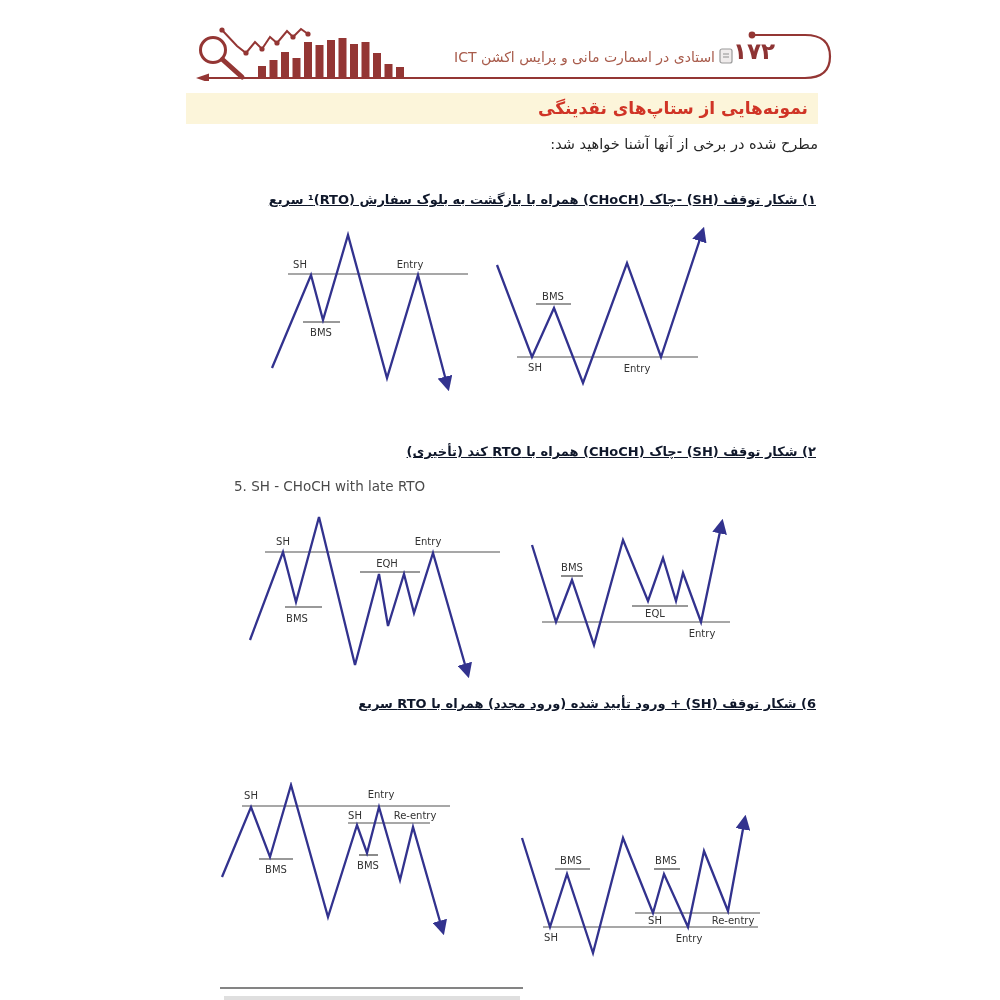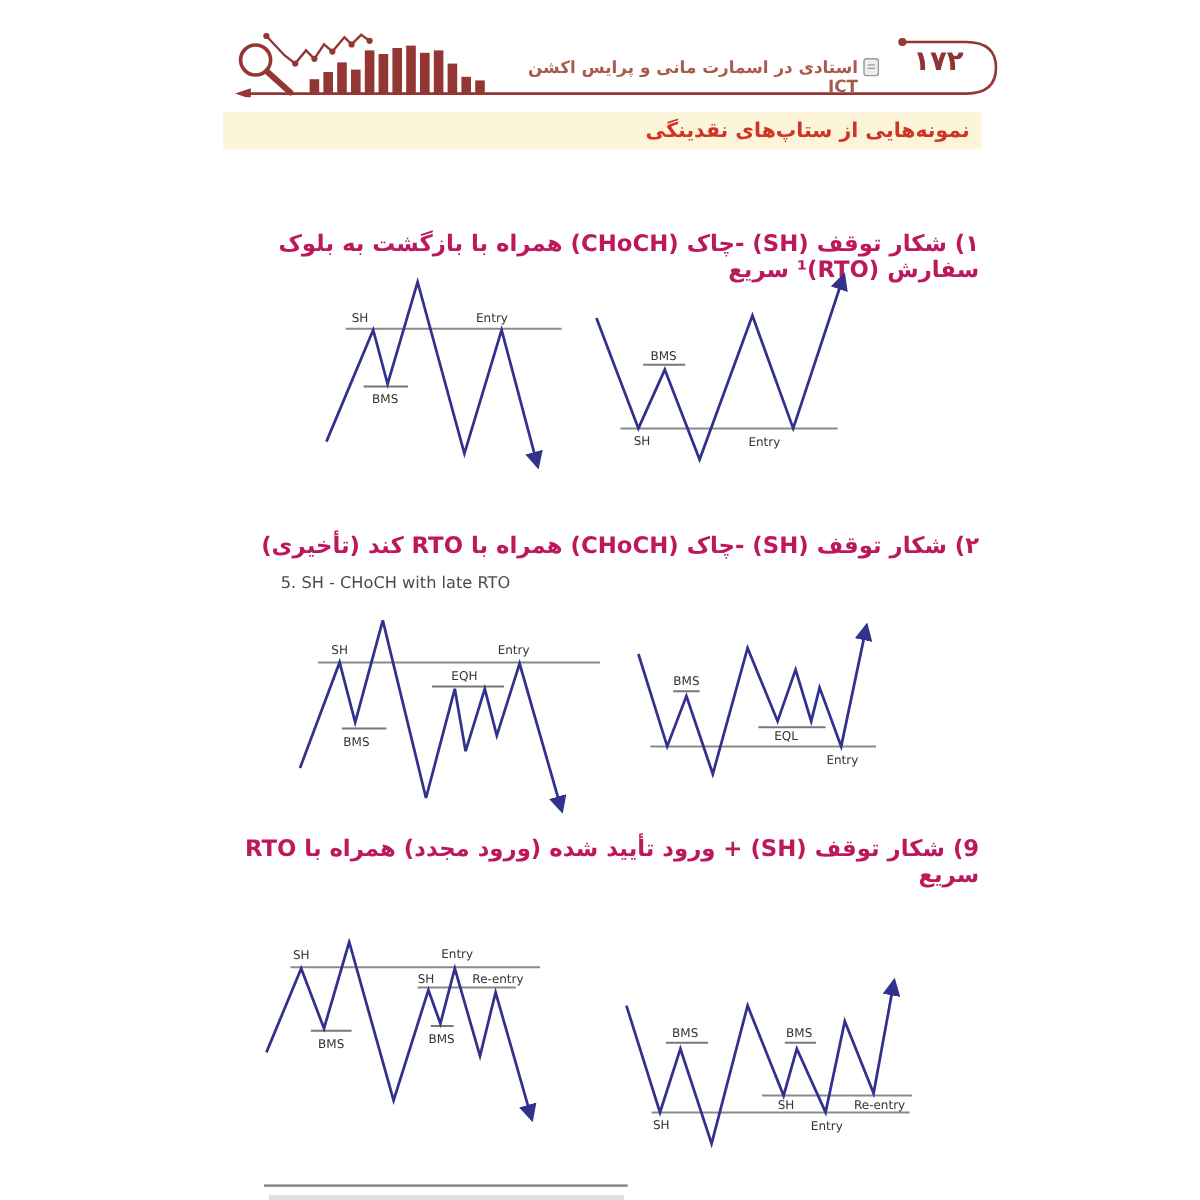--- a/index.html
+++ b/index.html
@@ -3,40 +3,40 @@
 <meta charset="utf-8">
 <style>
   html,body{margin:0;padding:0;background:#e9e9e9;}
   .page{position:relative;width:1000px;height:1000px;background:#ffffff;margin:0 auto;
         font-family:"DejaVu Sans",sans-serif;overflow:hidden;}
   .abs{position:absolute;}
 
   
   .logo-svg{left:185px;top:15px;width:270px;height:66px;}
   .bracket-svg{left:185px;top:15px;width:650px;height:66px;}
-  .page-num{left:738px;top:38px;width:88px;text-align:center;
+  .page-num{left:710px;top:38px;width:88px;text-align:center;
             font-size:23px;font-weight:bold;color:#8e3434;direction:rtl;}
   .book-icon{left:719px;top:48px;width:14px;height:16px;}
   .book-title{left:425px;top:49px;width:290px;text-align:right;direction:rtl;
-              font-size:14px;font-weight:bold;color:#a85b4b;}
+              font-size:14px;font-weight:normal;color:#a85b4b;}
 
   
   .banner{left:186px;top:93px;width:632px;height:31px;background:#fcf5da;
           direction:rtl;text-align:right;line-height:31px;padding:0;}
   .banner span{padding-right:10px;font-size:17px;font-weight:bold;color:#d03426;margin-left:20px;}
 
   
   .intro{left:186px;top:131px;width:632px;direction:rtl;color:#262626;
          font-size:14.5px;line-height:27px;}
   .intro .l1{text-align:justify;text-align-last:justify;text-indent:16px;}
   .intro .l2{text-align:right;}
 
   
   .h-green{left:186px;width:630px;direction:rtl;text-align:right;
-           font-size:19px;font-weight:bold;color:#be185d;}
+           font-size:13px;font-weight:bold;color:#0f172a;text-decoration:underline;}
   .h1-fa{top:192px;padding-right:2px;}
   .h2-fa{top:444px;padding-right:26px;}
   .h3-fa{top:696px;padding-right:6px;}
 
   .h-en{direction:ltr;text-align:left;font-size:13.5px;color:#4a4a4a;}
   .en2{left:234px;top:478px;}
   .en3{left:234px;top:756px;}
 
   
   .diag text{font-size:10px;fill:#333;}
@@ -106,20 +106,21 @@
     <line x1="4" y1="9" x2="10" y2="9" stroke="#9a9a9a" stroke-width="1.1"></line>
   </svg>
 
   <div class="abs book-title">استادی در اسمارت مانی و پرایس اکشن ICT</div>
 
   <div class="abs banner">
     <span>نمونه‌هایی از ستاپ‌های نقدینگی</span>
   </div>
 
   <div class="abs intro">
+    <div class="l2">مطرح شده در برخی از آنها آشنا خواهید شد:</div>
   </div>
 
   <div class="abs h-green h1-fa">۱) شکار توقف (SH) -چاک (CHoCH) همراه با بازگشت به بلوک سفارش (RTO)¹ سریع</div>
 
   <svg class="abs diag d1L" viewBox="0 0 245 175">
     <defs>
         <marker id="a1" viewBox="0 0 9 9" refX="7" refY="4.5" markerWidth="6.5" markerHeight="6.5" orient="auto">
       <path d="M0,0 L9,4.5 L0,9 z" fill="#32328e"></path>
         </marker>
       </defs>
@@ -172,21 +173,21 @@
       </defs>
     <line class="lvl" x1="17" y1="114" x2="205" y2="114"></line>
     <line class="mini" x1="36" y1="68" x2="58" y2="68"></line>
     <line class="mini" x1="107" y1="98" x2="163" y2="98"></line>
     <polyline points="7,37 31,114 47,72 69,137 98,32 123,93 138,50 151,93 158,65 176,114 197,14" marker-end="url(#a4)"></polyline>
     <text x="47" y="63" text-anchor="middle">BMS</text>
     <text x="130" y="109" text-anchor="middle">EQL</text>
     <text x="177" y="129" text-anchor="middle">Entry</text>
   </svg>
 
-  <div class="abs h-green h3-fa">9) شکار توقف (SH) + ورود تأیید شده (ورود مجدد) همراه با RTO سریع</div>
+  <div class="abs h-green h3-fa">6) شکار توقف (SH) + ورود تأیید شده (ورود مجدد) همراه با RTO سریع</div>
 
   <svg class="abs diag d3L" viewBox="0 0 250 168">
     <defs>
         <marker id="a5" viewBox="0 0 9 9" refX="7" refY="4.5" markerWidth="6.5" markerHeight="6.5" orient="auto">
       <path d="M0,0 L9,4.5 L0,9 z" fill="#32328e"></path>
         </marker>
       </defs>
     <line class="lvl" x1="27" y1="24" x2="235" y2="24"></line>
     <line class="lvl" x1="133" y1="41" x2="215" y2="41"></line>
     <line class="mini" x1="44" y1="77" x2="78" y2="77"></line>

